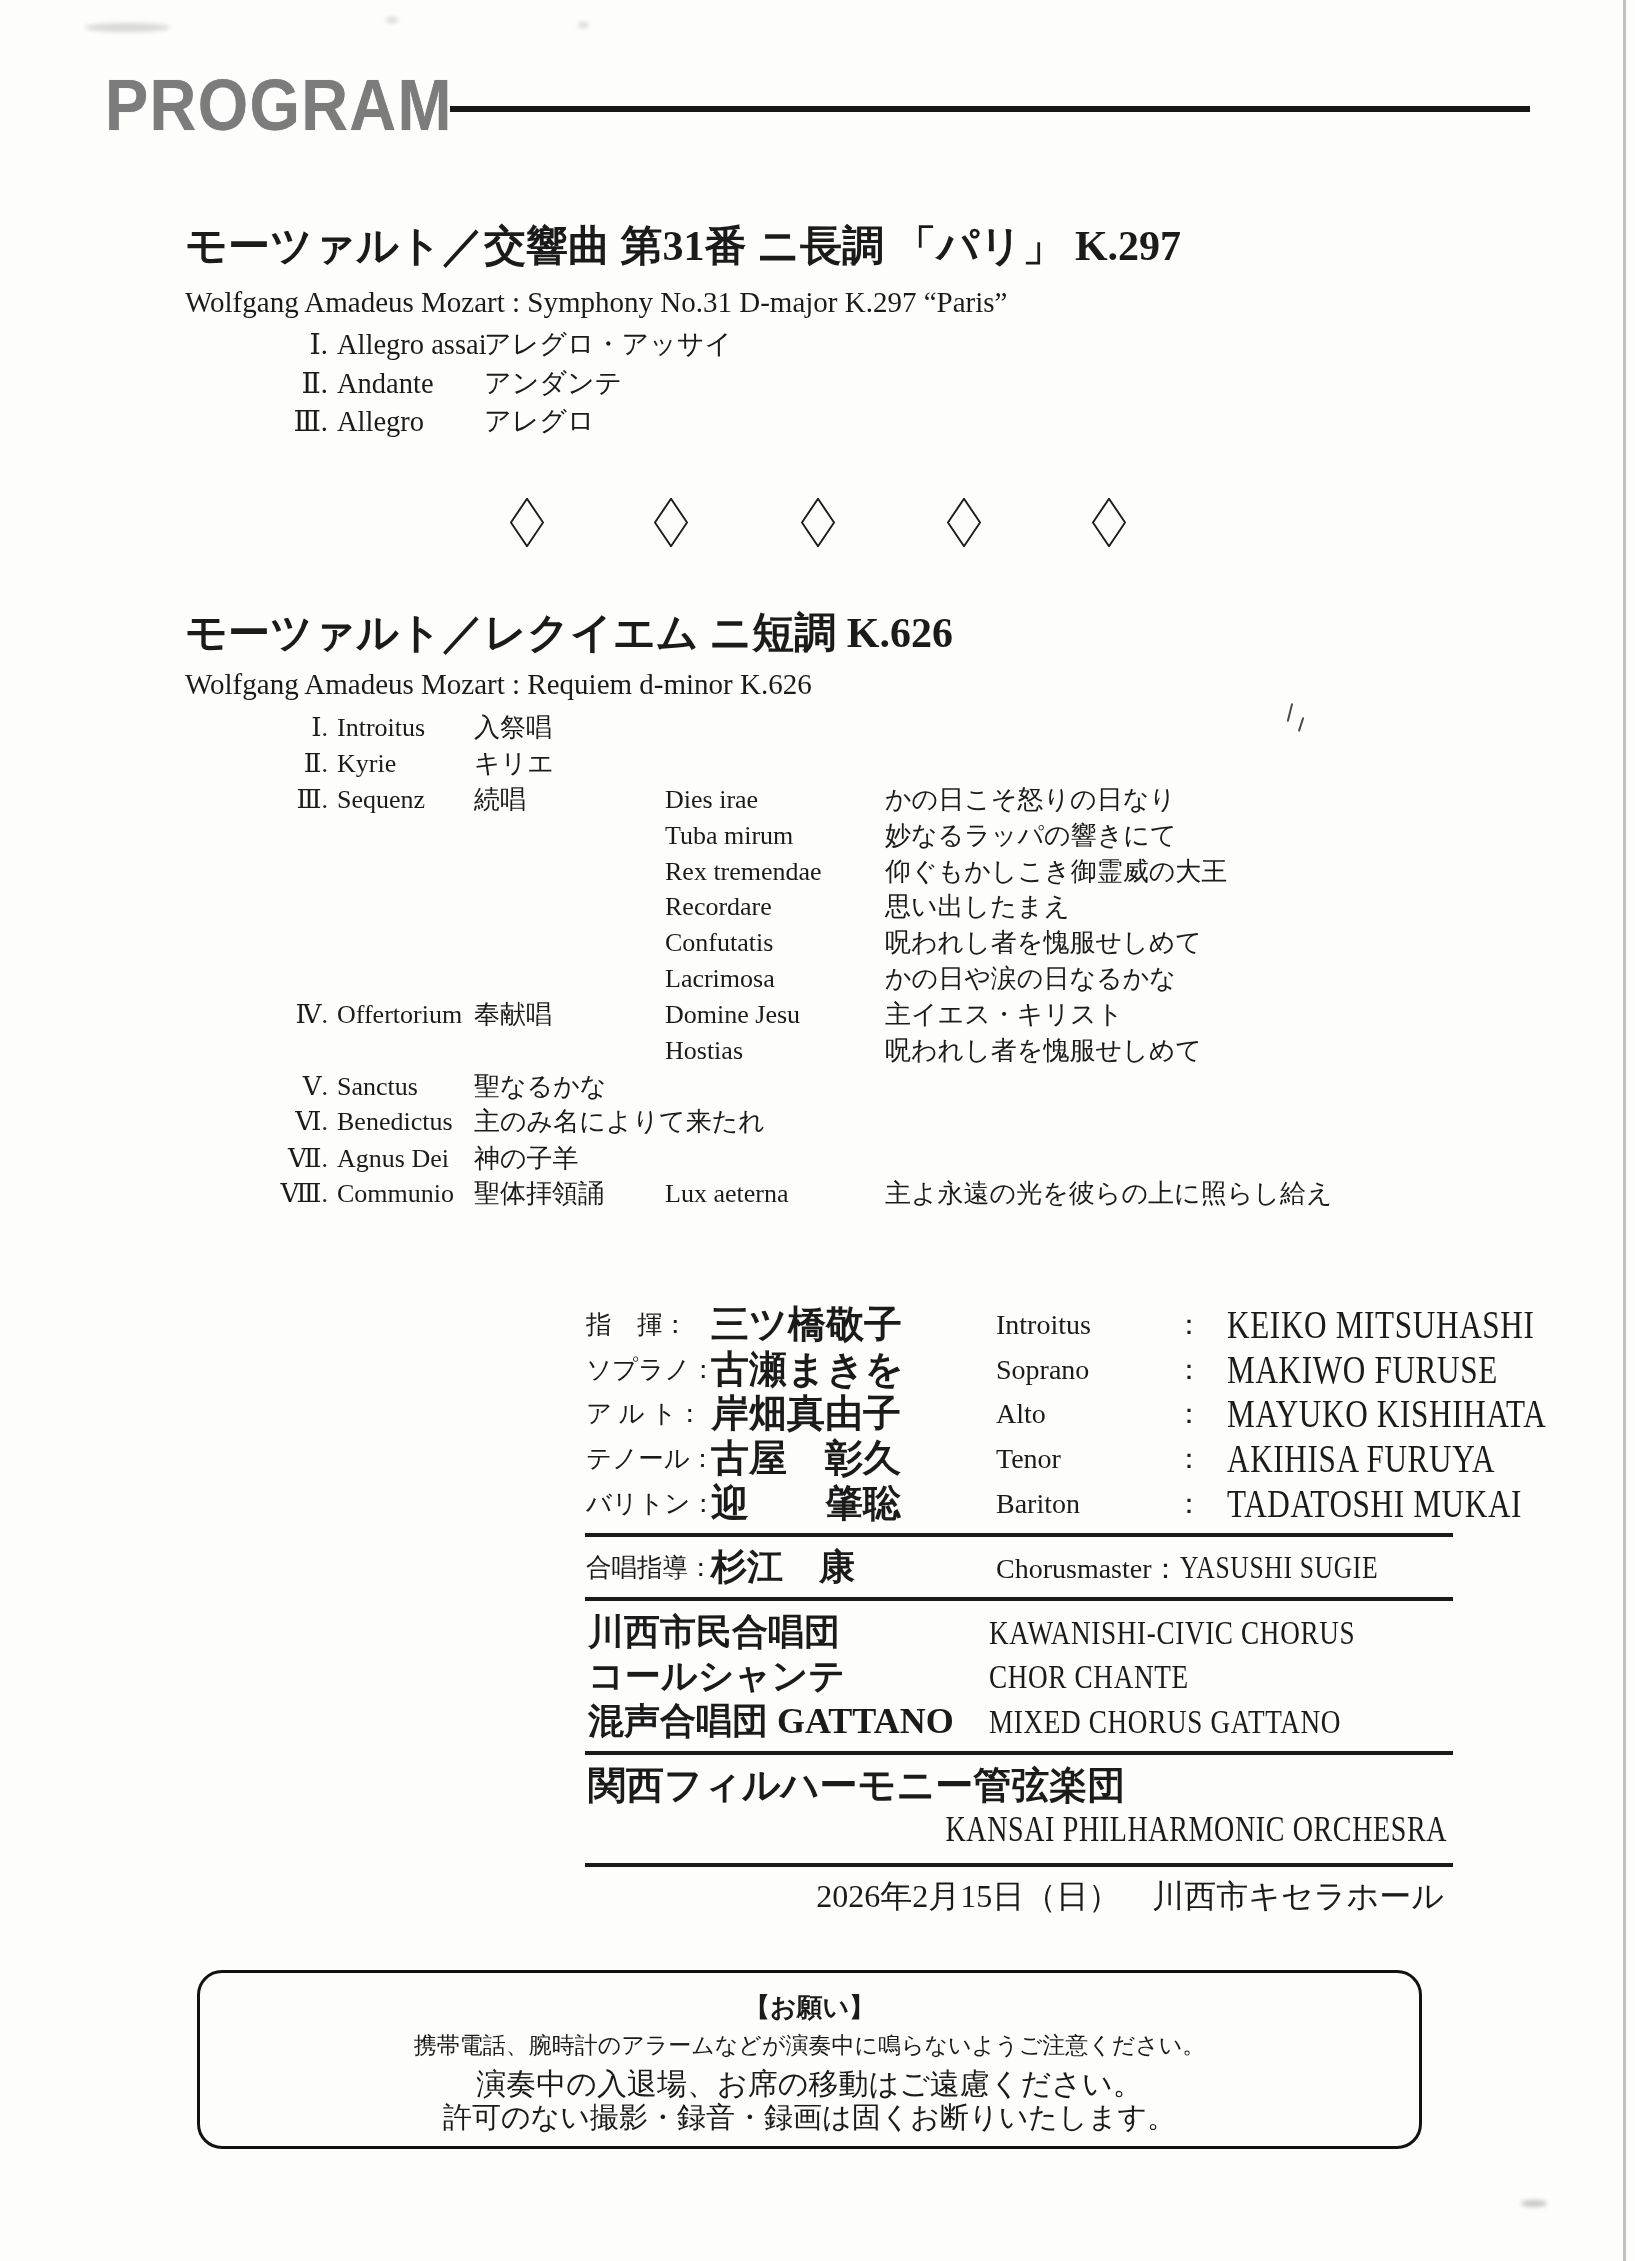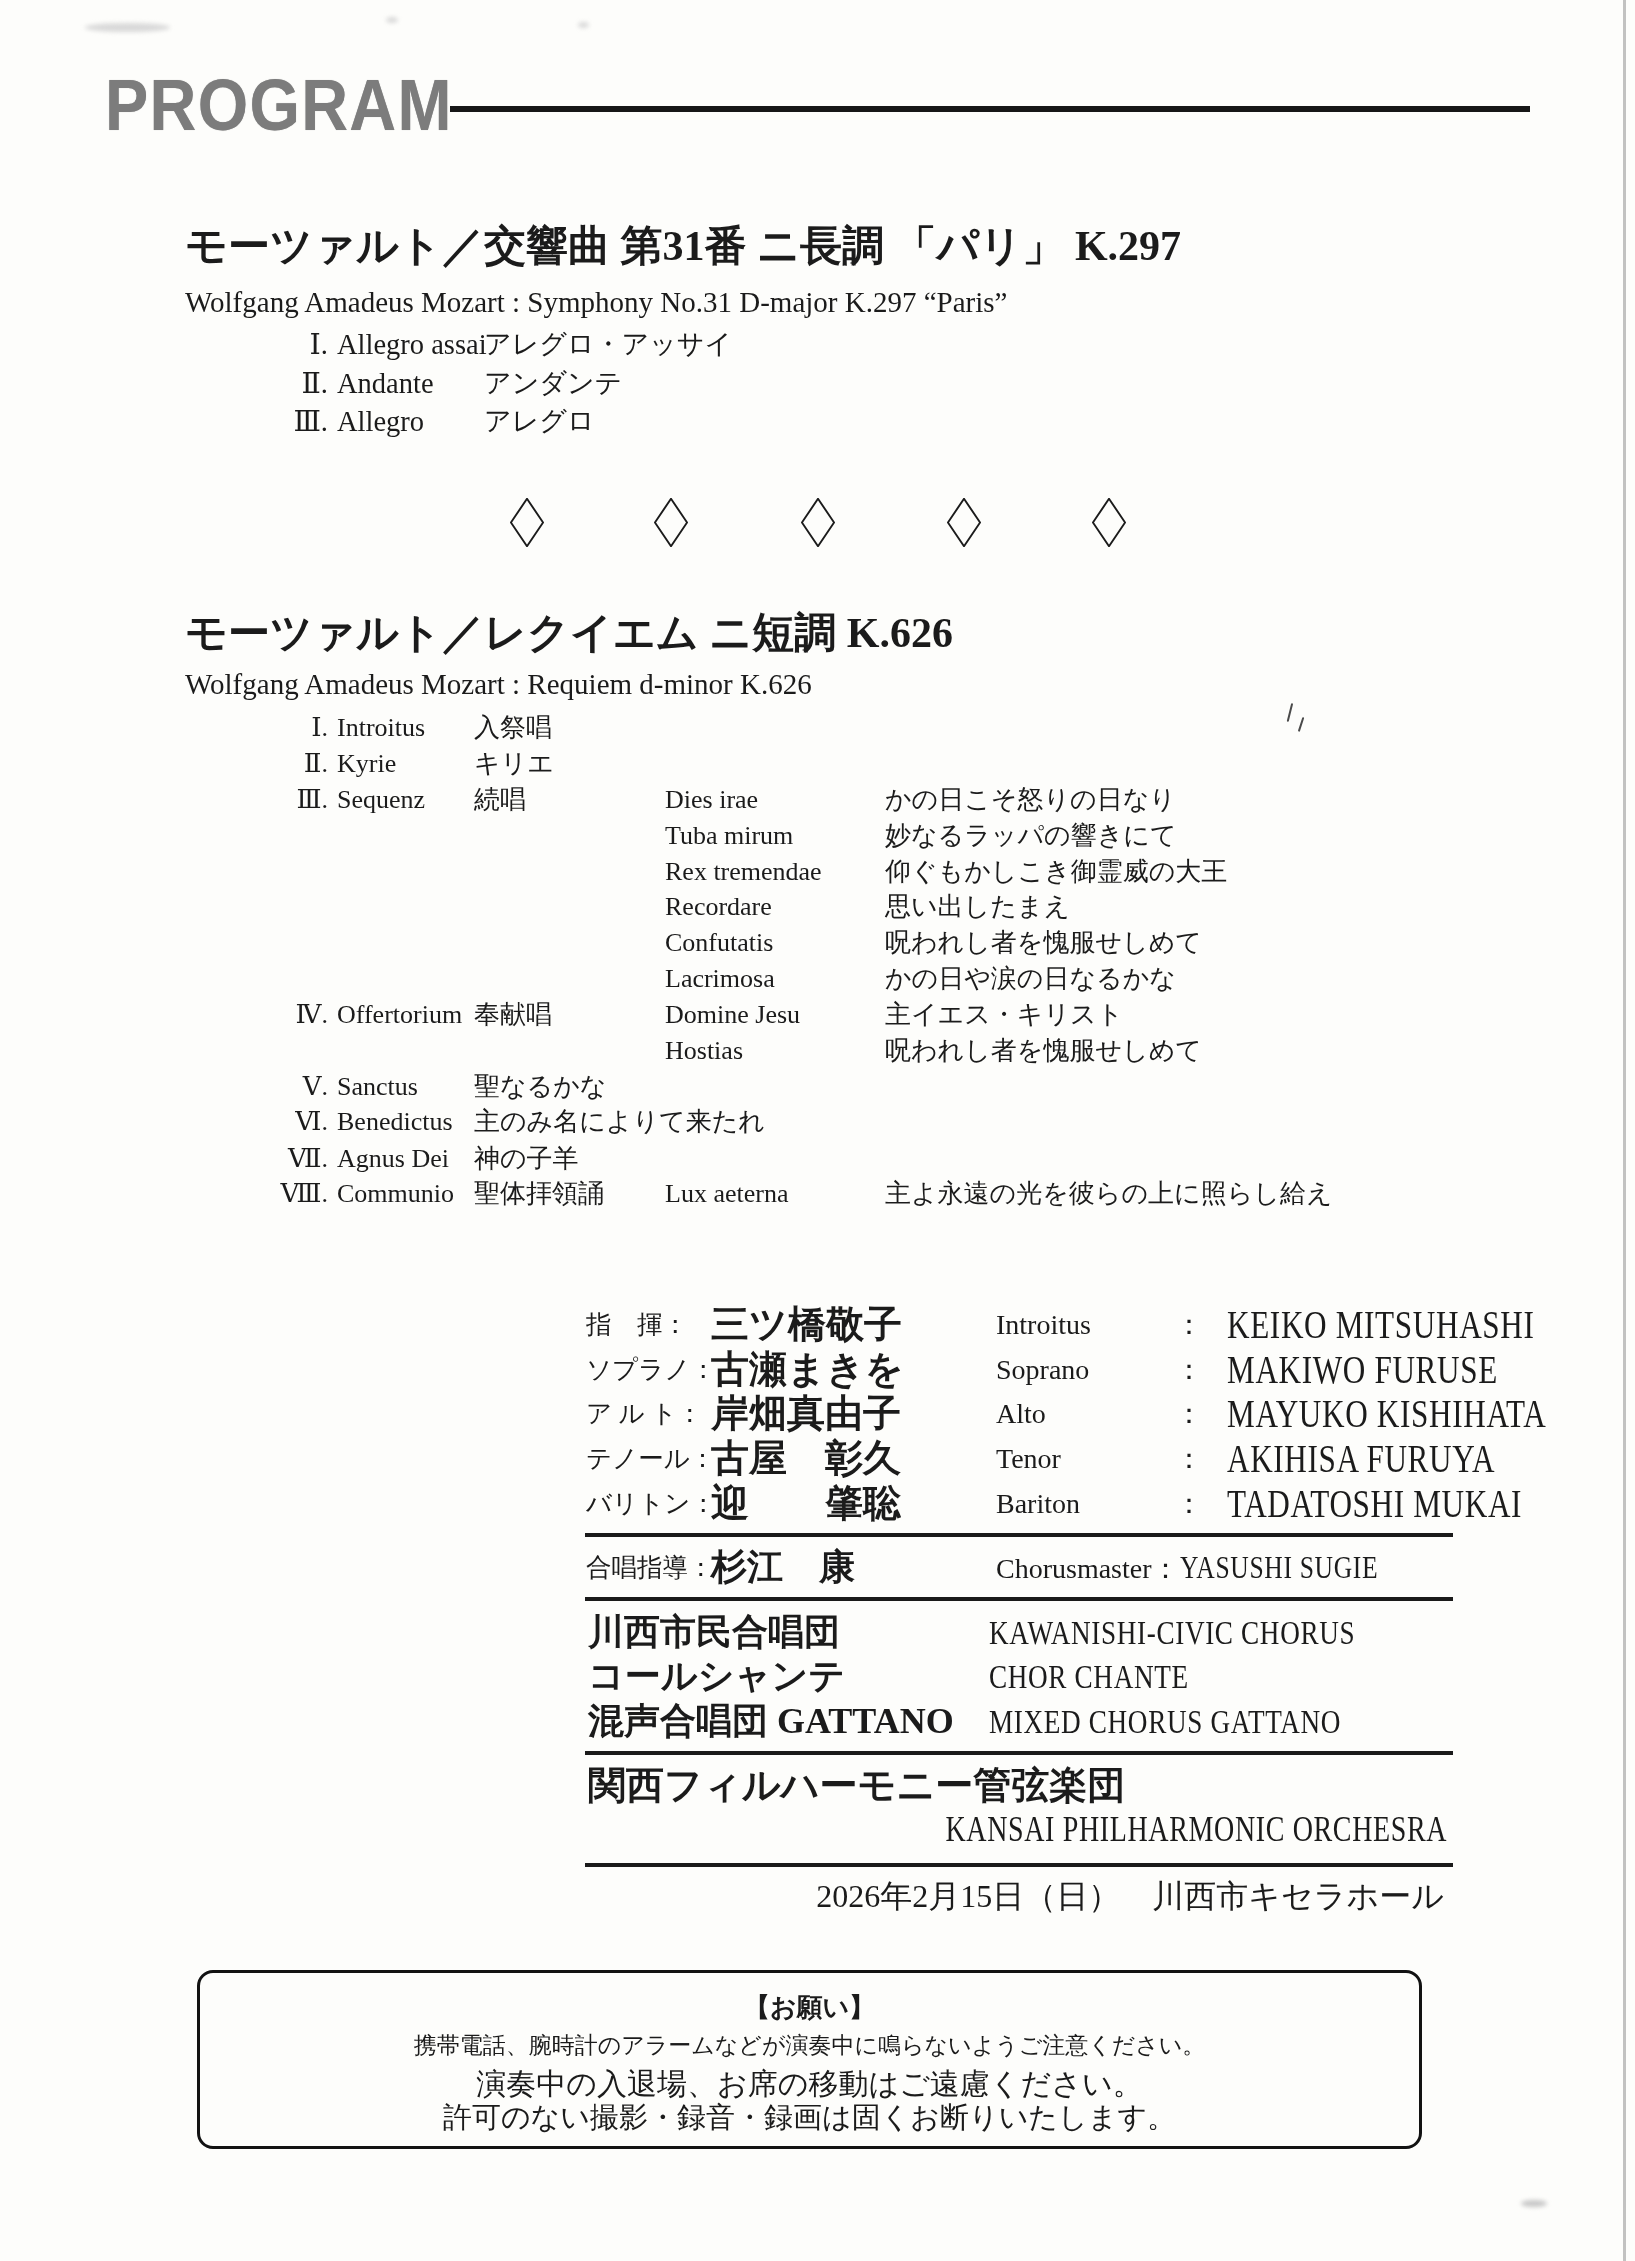--- a/index.html
+++ b/index.html
@@ -61,21 +61,21 @@
   .section-rule{position:absolute;left:585px;width:868px;height:3.9px;background:#1a1a1a;}
 
   
   .c-jp{position:absolute;left:588px;font-size:36px;font-weight:700;line-height:inherit;white-space:nowrap;}
   .c-en{position:absolute;left:989px;font-size:34px;line-height:inherit;white-space:nowrap;}
   .c-row{height:45px;line-height:45px;}
 
   
   .notice-box{
     position:absolute;left:197px;top:1970px;width:1219px;height:173px;
-    border:3.9px solid #121212;border-radius:16px;background:transparent;
+    border:3.9px solid #121212;border-radius:25px;background:transparent;
   }
   .notice-title{position:absolute;left:0;top:17px;width:100%;text-align:center;
     font-size:26px;font-weight:700;}
   .n1{position:absolute;left:0;top:57px;width:100%;text-align:center;font-size:23px;}
   .n2{position:absolute;left:0;top:91px;width:100%;text-align:center;font-size:30px;}
   .n3{position:absolute;left:0;top:125px;width:100%;text-align:center;font-size:29px;}
 
   
   .page-edge{position:absolute;left:1623px;top:0;width:3.1px;height:2261px;background:#adadad;opacity:.75;}
   .smudge{position:absolute;background:#d9d9d9;border-radius:50%;filter:blur(2.3px);}

